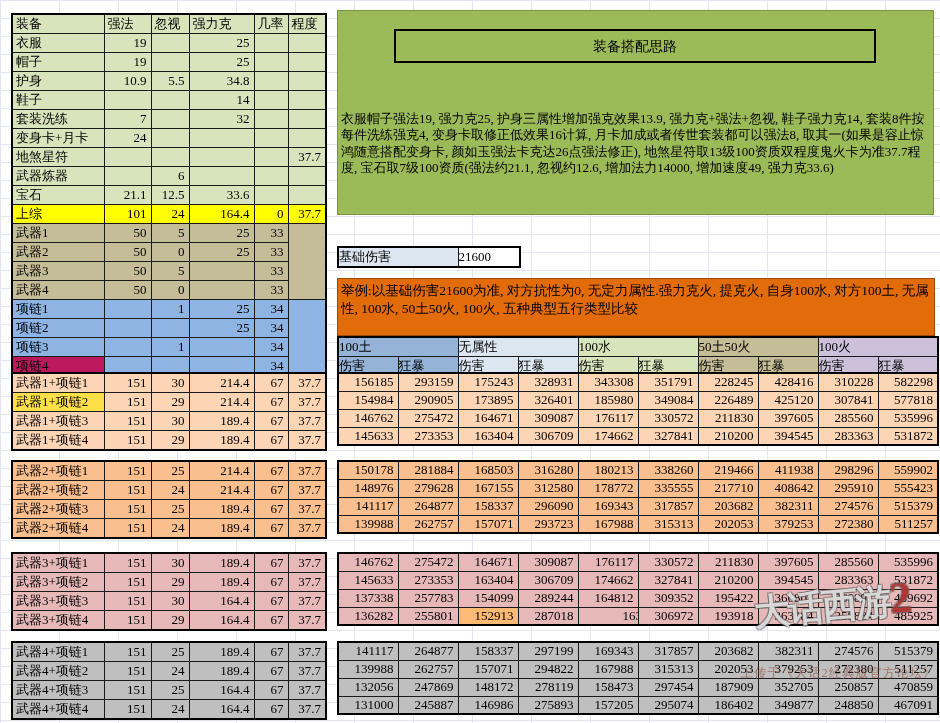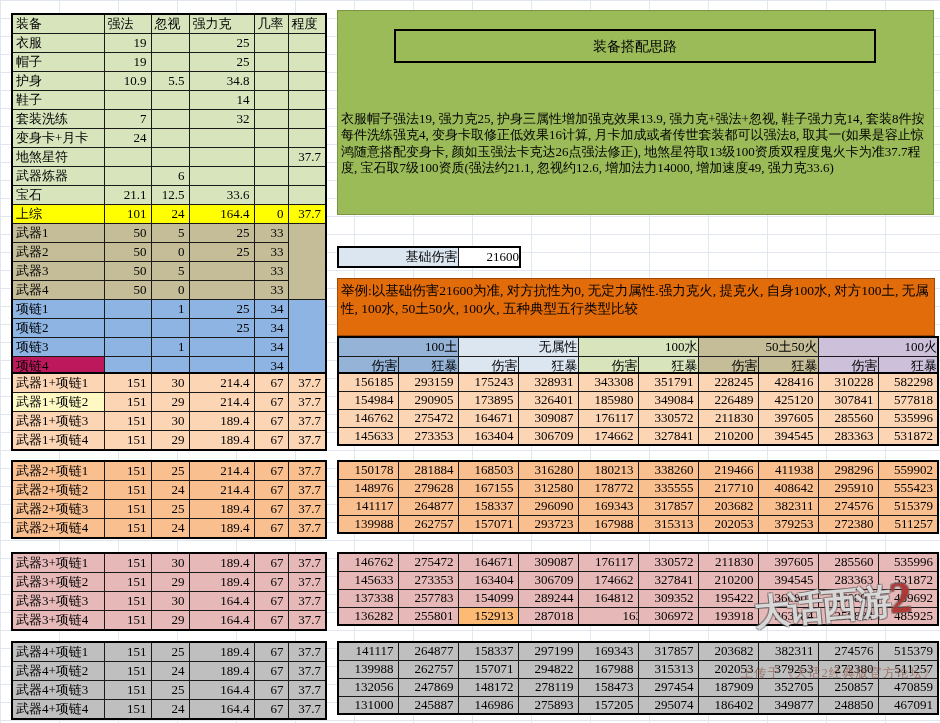--- a/index.html
+++ b/index.html
@@ -13,21 +13,21 @@
       linear-gradient(to right, #e2e6f0 1px, transparent 1px),
       linear-gradient(to bottom, #e2e6f0 1px, transparent 1px);
     background-size:59px 18px;
     overflow:hidden;
   }
   table { border-collapse:collapse; table-layout:fixed; position:absolute; background:#fff; }
   td, th { border:1px solid #1a1a1a; height:18px; overflow:hidden; white-space:nowrap; font-weight:normal; }
   .t-outer { border:2px solid #000; }
   .lbl { text-align:left; padding-left:3px; }
   .num { text-align:right; padding-right:4px; }
-  .ctr { text-align:right; }
+  .ctr { text-align:left; }
   
   .c0{width:92px}.c1{width:47px}.c2{width:38px}.c3{width:65px}.c4{width:34px}.c5{width:38px}
   .rc{width:60px}
   #idea-box {
     position:absolute; left:337px; top:10px; width:597px; height:205px;
     background:#9bbb59; border:1px solid #7a9544;
   }
   #idea-title {
     position:absolute; left:56px; top:18px; width:482px; height:34px;
     border:2px solid #000; text-align:center; line-height:31px; font-size:14px;
@@ -218,21 +218,21 @@
       <tbody>
         <tr>
           <td class="lbl c0" style="background: rgb(252, 213, 180);">武器1+项链1</td>
           <td class="num c1" style="background: rgb(252, 213, 180);">151</td>
           <td class="num c2" style="background: rgb(252, 213, 180);">30</td>
           <td class="num c3" style="background: rgb(252, 213, 180);">214.4</td>
           <td class="num c4" style="background: rgb(252, 213, 180);">67</td>
           <td class="num c5" style="background: rgb(252, 213, 180);">37.7</td>
         </tr>
         <tr>
-          <td class="lbl c0" style="background: #fef9c3;">武器1+项链2</td>
+          <td class="lbl c0" style="background: #fde047;">武器1+项链2</td>
           <td class="num c1" style="background: rgb(252, 213, 180);">151</td>
           <td class="num c2" style="background: rgb(252, 213, 180);">29</td>
           <td class="num c3" style="background: rgb(252, 213, 180);">214.4</td>
           <td class="num c4" style="background: rgb(252, 213, 180);">67</td>
           <td class="num c5" style="background: rgb(252, 213, 180);">37.7</td>
         </tr>
         <tr>
           <td class="lbl c0" style="background: rgb(252, 213, 180);">武器1+项链3</td>
           <td class="num c1" style="background: rgb(252, 213, 180);">151</td>
           <td class="num c2" style="background: rgb(252, 213, 180);">30</td>

